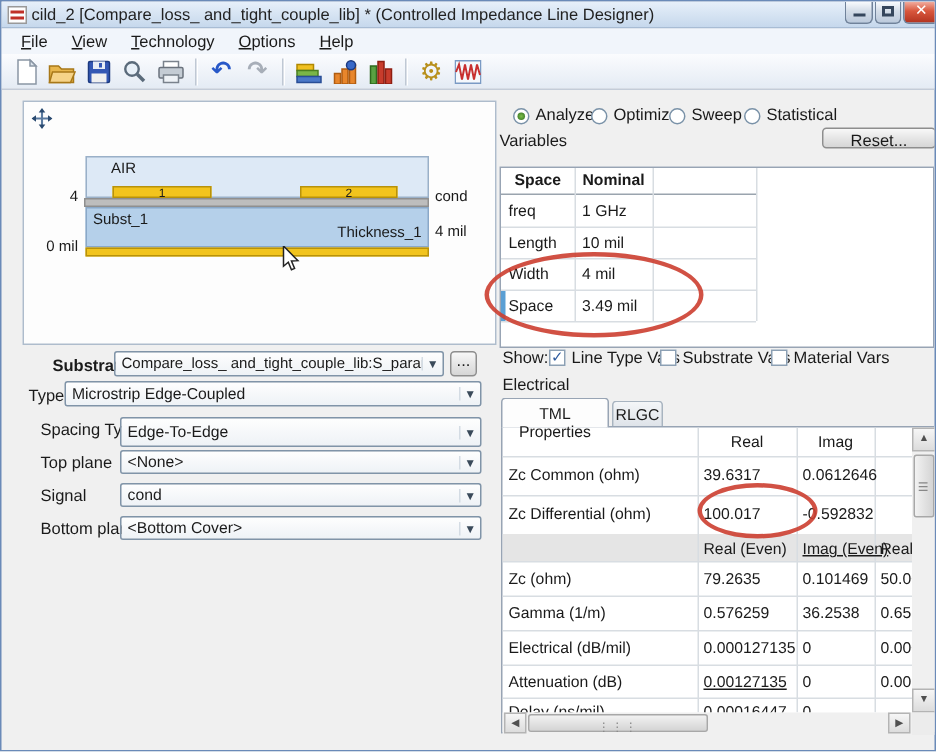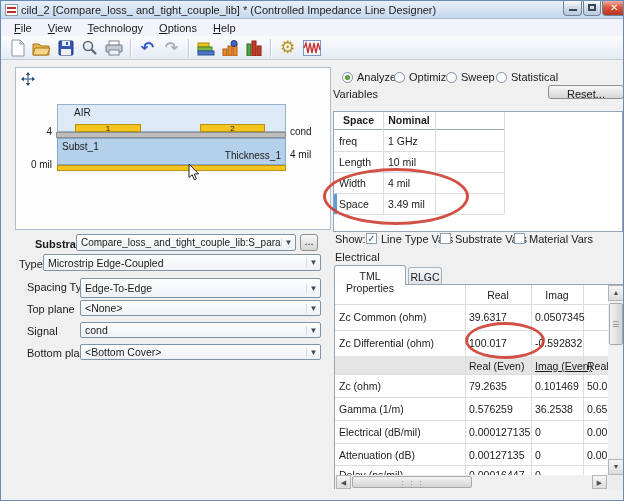--- a/index.html
+++ b/index.html
@@ -302,21 +302,21 @@
       <div class="abs grid-line" style="left:130px;top:0;width:1px;height:190px;"></div>
       <div class="abs grid-line" style="left:196px;top:0;width:1px;height:190px;"></div>
       <div class="abs grid-line" style="left:248px;top:0;width:1px;height:190px;"></div>
 
       <div class="abs cell" style="left:130px;top:4px;width:66px;text-align:center;">Real</div>
       <div class="abs cell" style="left:196px;top:4px;width:52px;text-align:center;">Imag</div>
       <div class="abs grid-line" style="left:0;top:19px;width:273px;height:1px;"></div>
 
       <div class="abs cell" style="left:4px;top:26px;">Zc Common (ohm)</div>
       <div class="abs cell" style="left:134px;top:26px;">39.6317</div>
-      <div class="abs cell" style="left:200px;top:26px;">0.0507345</div>
+      <div class="abs cell" style="left:200px;top:26px;">0.0612646</div>
       <div class="abs grid-line" style="left:0;top:45px;width:273px;height:1px;"></div>
       <div class="abs cell" style="left:4px;top:52px;">Zc Differential (ohm)</div>
       <div class="abs cell" style="left:134px;top:52px;">100.017</div>
       <div class="abs cell" style="left:200px;top:52px;">-0.592832</div>
 
       <div class="abs" style="left:0;top:71px;width:273px;height:18px;background:#e5e5e5;"></div>
       <div class="abs grid-line" style="left:130px;top:71px;width:1px;height:18px;"></div>
       <div class="abs grid-line" style="left:196px;top:71px;width:1px;height:18px;"></div>
       <div class="abs grid-line" style="left:248px;top:71px;width:1px;height:18px;"></div>
       <div class="abs cell" style="left:134px;top:75px;">Real (Even)</div>
@@ -333,21 +333,21 @@
       <div class="abs cell" style="left:134px;top:118px;">0.576259</div>
       <div class="abs cell" style="left:200px;top:118px;">36.2538</div>
       <div class="abs cell" style="left:252px;top:118px;">0.651</div>
       <div class="abs grid-line" style="left:0;top:135px;width:273px;height:1px;"></div>
       <div class="abs cell" style="left:4px;top:141px;">Electrical (dB/mil)</div>
       <div class="abs cell" style="left:134px;top:141px;">0.000127135</div>
       <div class="abs cell" style="left:200px;top:141px;">0</div>
       <div class="abs cell" style="left:252px;top:141px;">0.000</div>
       <div class="abs grid-line" style="left:0;top:158px;width:273px;height:1px;"></div>
       <div class="abs cell" style="left:4px;top:164px;">Attenuation (dB)</div>
-      <div class="abs cell" style="left:134px;top:164px;">0.00127135</div>
+      <div class="abs cell" style="left:134px;top:164px;text-decoration:underline;">0.00127135</div>
       <div class="abs cell" style="left:200px;top:164px;">0</div>
       <div class="abs cell" style="left:252px;top:164px;">0.001</div>
       <div class="abs grid-line" style="left:0;top:180px;width:273px;height:1px;"></div>
 
       <div class="abs cell" style="left:4px;top:184px;">Delay (ns/mil)</div>
       <div class="abs cell" style="left:134px;top:184px;">0.00016447</div>
       <div class="abs cell" style="left:200px;top:184px;">0</div>
     </div>
 
     <div class="abs sb-track" style="left:273px;top:0;width:16px;height:190px;">

